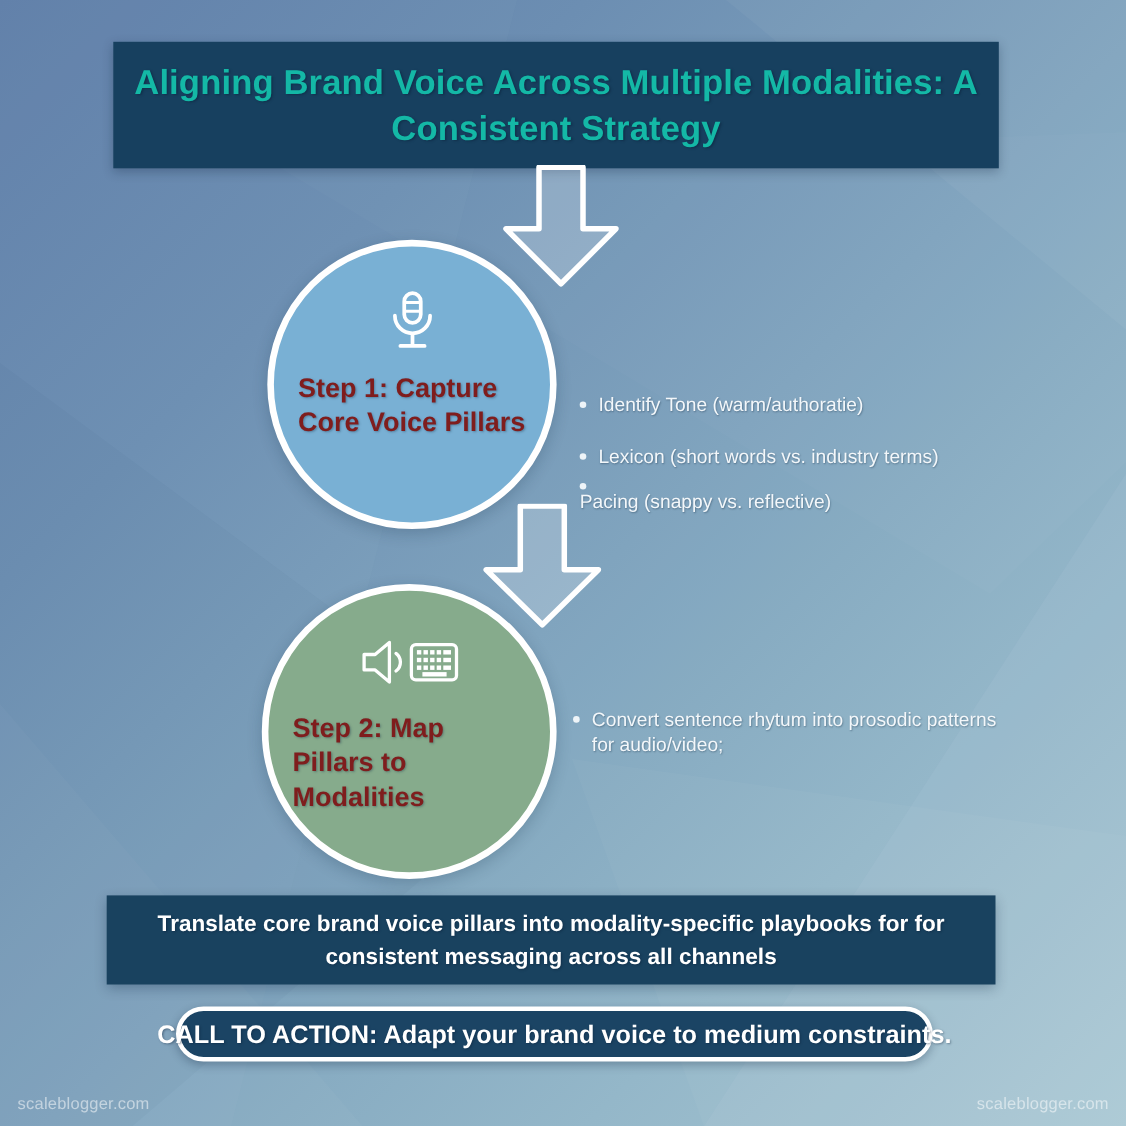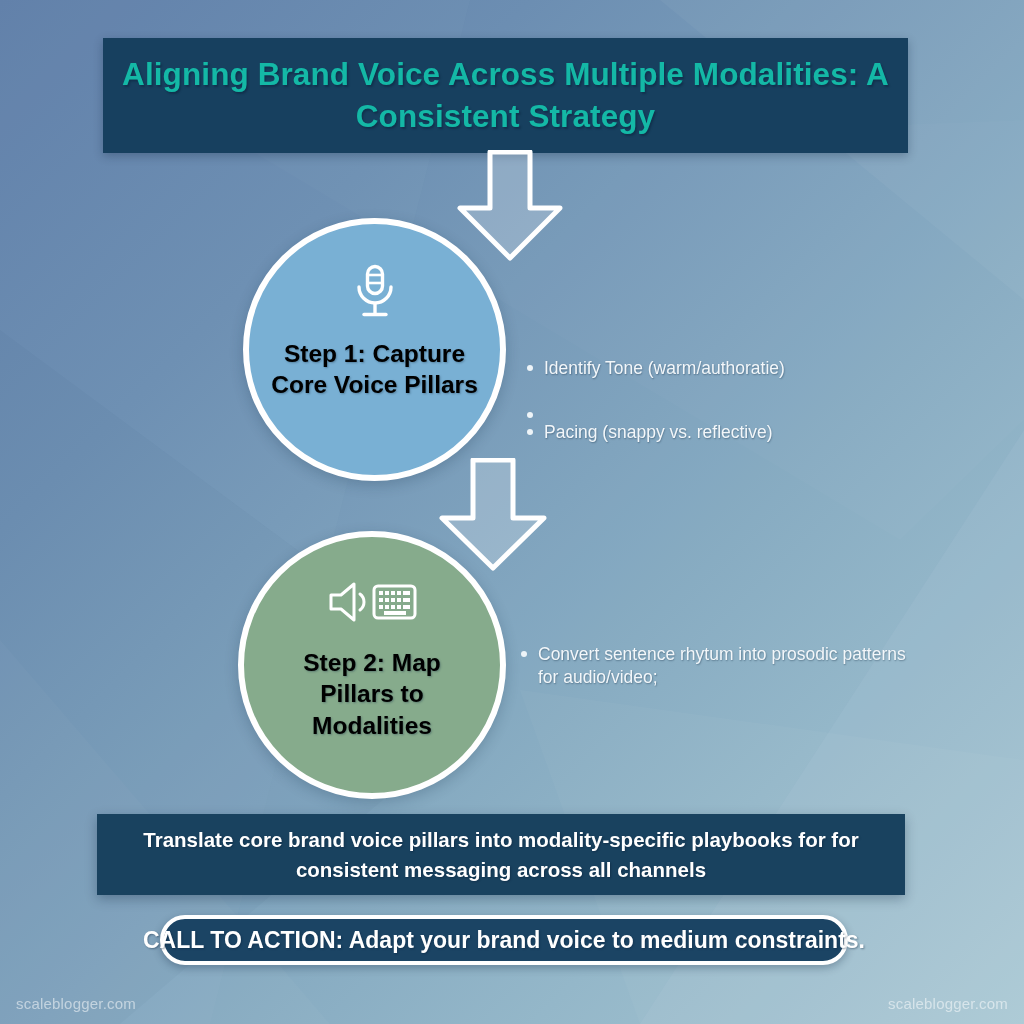--- a/index.html
+++ b/index.html
@@ -43,21 +43,21 @@
   .circle{
     position:absolute; border-radius:50%;
     border:6px solid #ffffff;
     display:flex; flex-direction:column;
     align-items:center; justify-content:flex-start;
     box-shadow:0 4px 14px rgba(20,45,70,.22);
   }
   .circle .ico{ margin-top:0; }
   .circle .ico svg{ display:block; }
   .circle-label{
-    color:#000000; text-align:center; font-weight:bold;
+    color:#7f1d1d; font-weight:bold;
     font-size:24.5px; line-height:1.28;
     text-shadow:1px 1px 2px rgba(20,45,70,.35);
     padding:0 22px;
   }
   #circle-1{
     left:243px; top:218px; width:263px; height:263px;
     background:#79b0d4;
   }
   #circle-1 .ico{ margin-top:40px; }
   #circle-1 .circle-label{ margin-top:20px; }
@@ -75,21 +75,21 @@
     color:#f3f7fa; font-size:17.5px; line-height:1.33;
     text-shadow:.6px .6px 1.6px rgba(18,42,66,.4);
   }
   .bullet .dot{
     flex:0 0 auto; width:6px; height:6px; border-radius:50%;
     background:#eef4f8; margin:8px 11px 0 0;
   }
   #bullets-1{ left:527px; top:357px; width:380px; }
   #bullets-1 .bullet + .bullet{ margin-top:0; }
   #bullets-1 .bullet:nth-child(2){ margin-top:24px; }
-  #bullets-1 .bullet:nth-child(3){ margin-top:3px; }
+  #bullets-1 .bullet:nth-child(3){ margin-top:3px;flex-direction:column; }
   #bullets-2{ left:521px; top:643px; width:390px; }
   #bullets-2 .bullet:nth-child(2){ margin-top:2px; }
 
   
   .banner{
     position:absolute; left:97px; top:814px; width:808px; height:81px;
     background:#19425f;
     display:flex; align-items:center; justify-content:center;
     box-shadow:0 4px 11px rgba(10,30,55,.3);
   }
@@ -161,20 +161,21 @@
     <div class="circle-label">Step 1: Capture Core Voice Pillars</div>
   </div>
 
   <div class="bullets" id="bullets-1">
     <div class="bullet">
       <span class="dot"></span>
       <span>Identify Tone (warm/authoratie)</span>
     </div>
     <div class="bullet">
       <span class="dot"></span>
+      <span>Lexicon (short words vs. industry terms)</span>
     </div>
     <div class="bullet">
       <span class="dot"></span>
       <span>Pacing (snappy vs. reflective)</span>
     </div>
   </div>
 
   <div class="arrow" id="arrow-2" style="left:428px; top:458px;">
     <svg width="130" height="115" viewBox="0 0 130 115">
       <polygon points="45,2 85,2 85,60 116,60 65,110 14,60 45,60" fill="#ffffff" fill-opacity="0.20" stroke="#ffffff" stroke-width="5" stroke-linejoin="round"></polygon>

